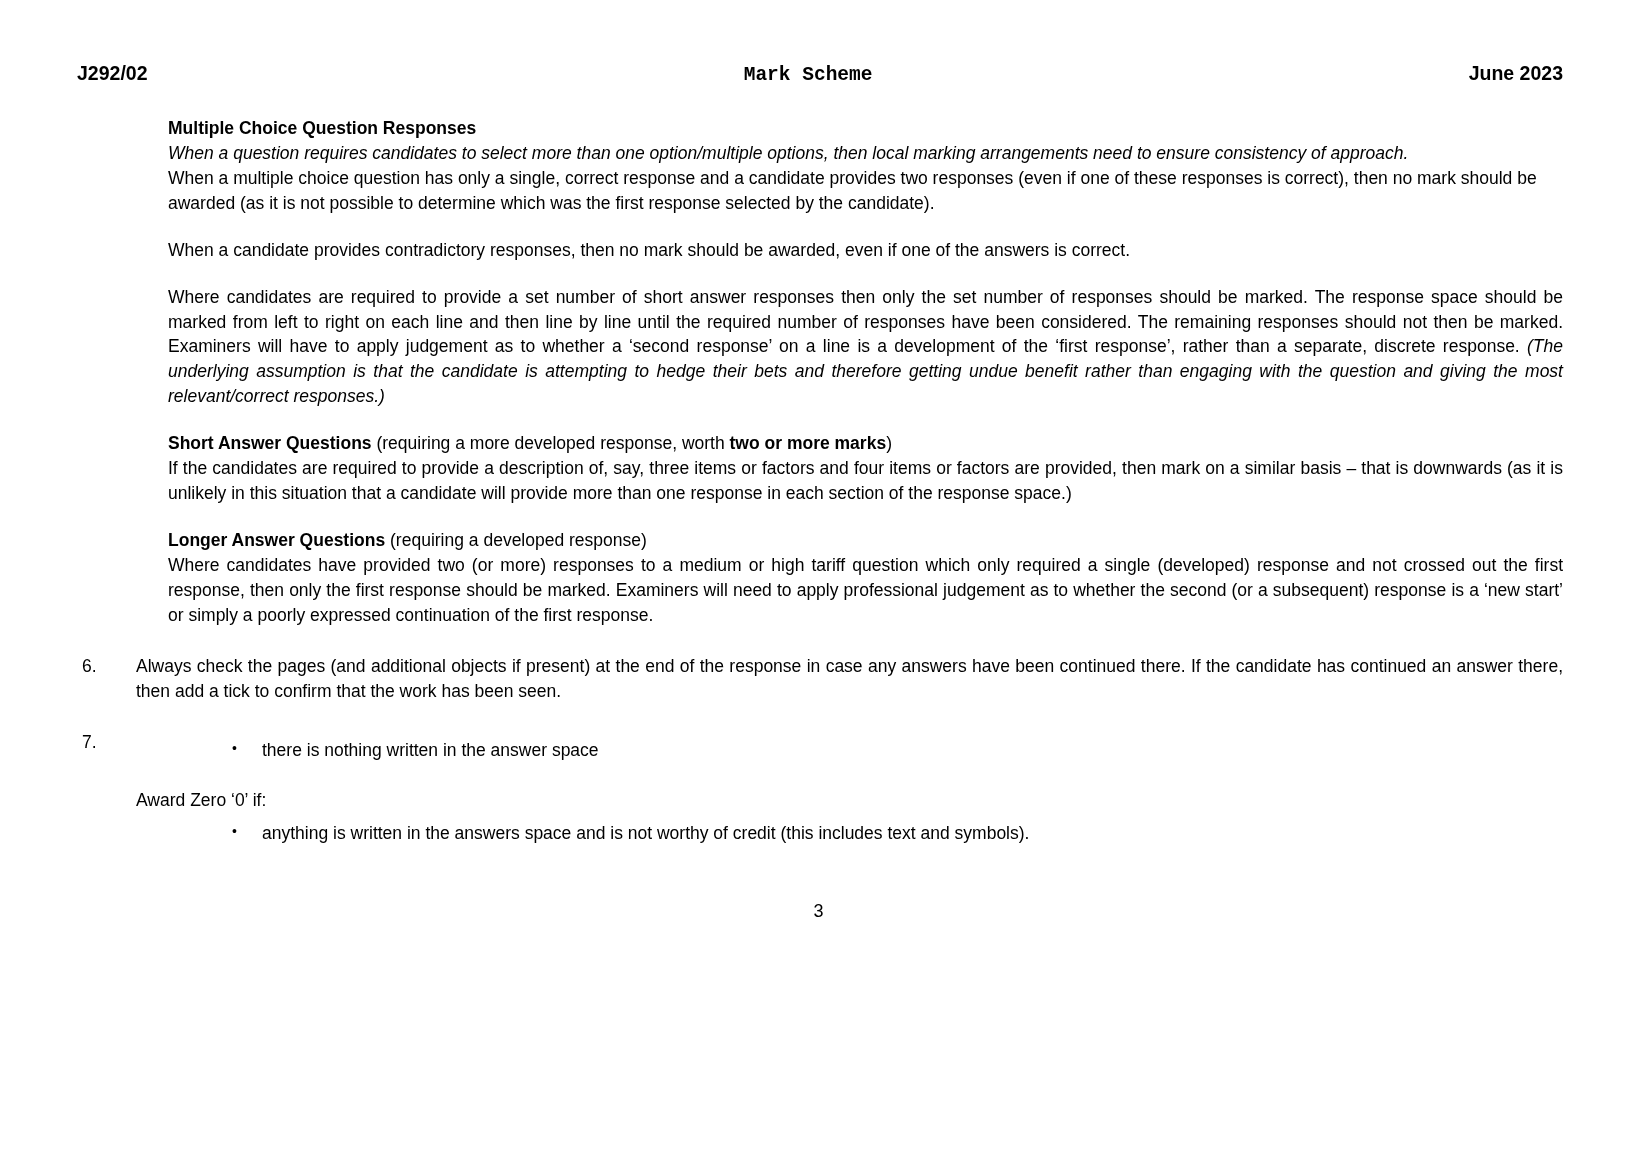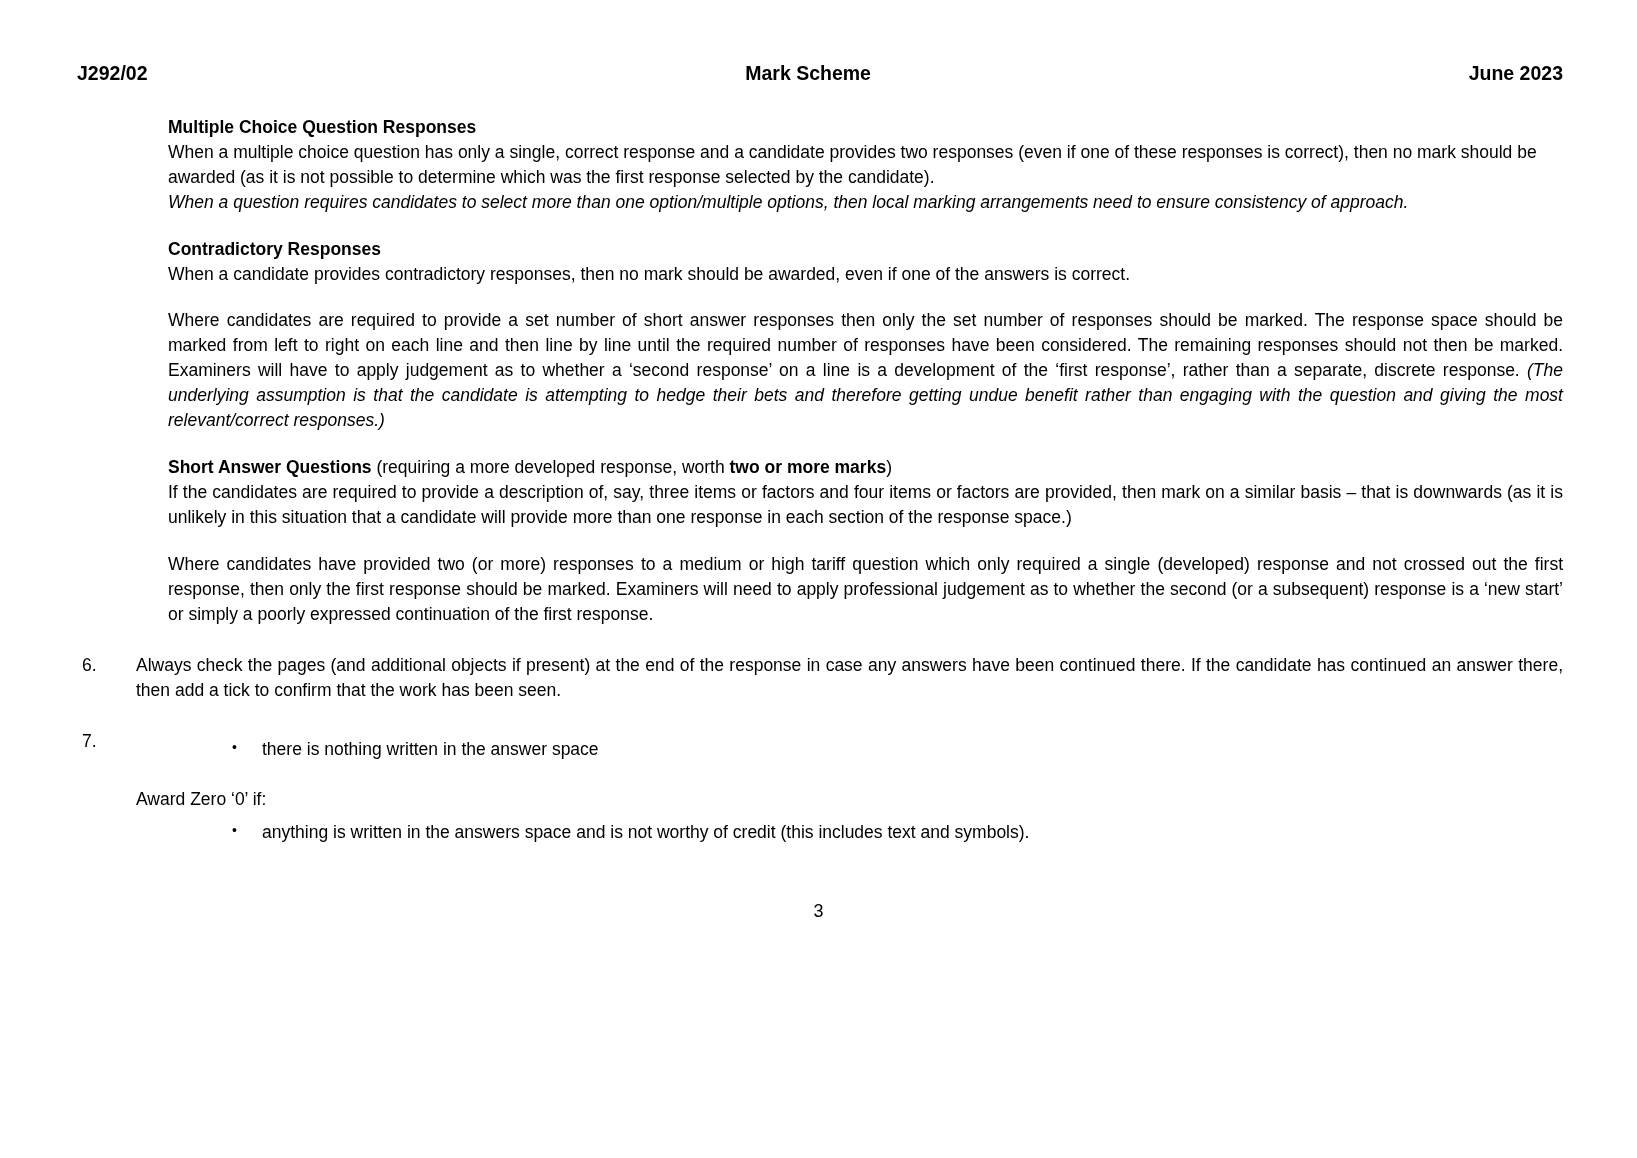--- a/index.html
+++ b/index.html
@@ -24,21 +24,21 @@
   }
   .header {
     display: flex;
     justify-content: space-between;
     align-items: baseline;
     font-weight: bold;
     font-size: 19.5px;
     margin-bottom: 30px;
   }
   .header .h-left { flex: 0 0 auto; padding-left: 25px; }
-  .header .h-center { flex: 1 1 auto; text-align: center; }
+  .header .h-center { flex: 1 1 auto; text-align: center; font-family: Liberation Mono, monospace; }
   .header .h-right { flex: 0 0 auto; padding-right: 22px; }
 
   .body-block {
     margin-left: 116px;
     margin-right: 22px;
   }
   .sec {
     margin-bottom: 22px;
   }
   .sec-title {
@@ -109,39 +109,39 @@
   <div class="header">
     <div class="h-left">J292/02</div>
     <div class="h-center">Mark Scheme</div>
     <div class="h-right">June 2023</div>
   </div>
 
   <div class="body-block">
 
     <div class="sec">
       <div class="sec-title">Multiple Choice Question Responses</div>
+      <p class="txt nojust ital">When a question requires candidates to select more than one option/multiple options, then local marking arrangements need to ensure consistency of approach.</p>
       <p class="txt nojust">When a multiple choice question has only a single, correct response and a candidate provides two responses (even if one of these responses is correct), then no mark should be awarded (as it is not possible to determine which was the first response selected by the candidate).</p>
-      <p class="txt nojust ital">When a question requires candidates to select more than one option/multiple options, then local marking arrangements need to ensure consistency of approach.</p>
     </div>
 
     <div class="sec">
-      <div class="sec-title">Contradictory Responses</div>
       <p class="txt nojust">When a candidate provides contradictory responses, then no mark should be awarded, even if one of the answers is correct.</p>
     </div>
 
     <div class="sec">
       <p class="txt"><span>Where candidates are required to provide a set number of short answer responses then only the set number of responses should be marked. The response space should be marked from left to right on each line and then line by line until the required number of responses have been considered.  The remaining responses should not then be marked. Examiners will have to apply judgement as to whether a ‘second response’ on a line is a development of the ‘first response’, rather than a separate, discrete response.  </span><span class="ital">(The underlying assumption is that the candidate is attempting to hedge their bets and therefore getting undue benefit rather than engaging with the question and giving the most relevant/correct responses.)</span></p>
     </div>
 
     <div class="sec">
       <div class="sec-title"><span>Short Answer Questions</span><span class="norm"> (requiring a more developed response, worth </span><span>two or more marks</span><span class="norm">)</span></div>
       <p class="txt">If the candidates are required to provide a description of, say, three items or factors and four items or factors are provided, then mark on a similar basis – that is downwards (as it is unlikely in this situation that a candidate will provide more than one response in each section of the response space.)</p>
     </div>
 
     <div class="sec">
+      <div class="sec-title"><span>Longer Answer Questions</span><span class="norm"> (requiring a developed response)</span></div>
       <p class="txt">Where candidates have provided two (or more) responses to a medium or high tariff question which only required a single (developed) response and not crossed out the first response, then only the first response should be marked. Examiners will need to apply professional judgement as to whether the second (or a subsequent) response is a ‘new start’ or simply a poorly expressed continuation of the first response.</p>
     </div>
 
   </div>
 
   <div class="numbered">
     <div class="num">6.</div>
     <div class="content">
       <p class="txt">Always check the pages (and additional objects if present) at the end of the response in case any answers have been continued there. If the candidate has continued an answer there, then add a tick to confirm that the work has been seen.</p>
     </div>

